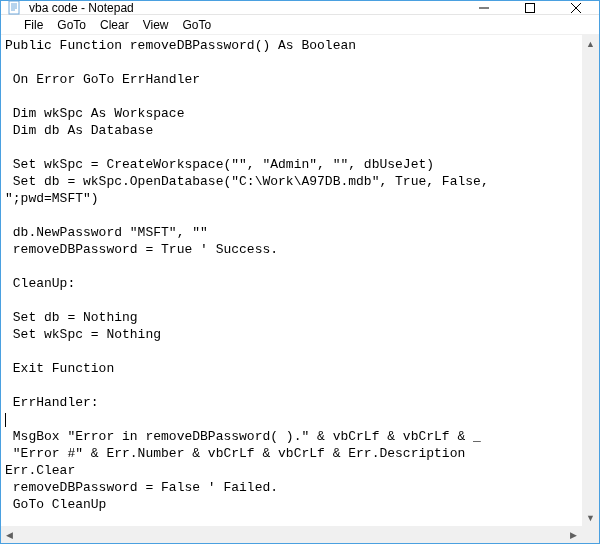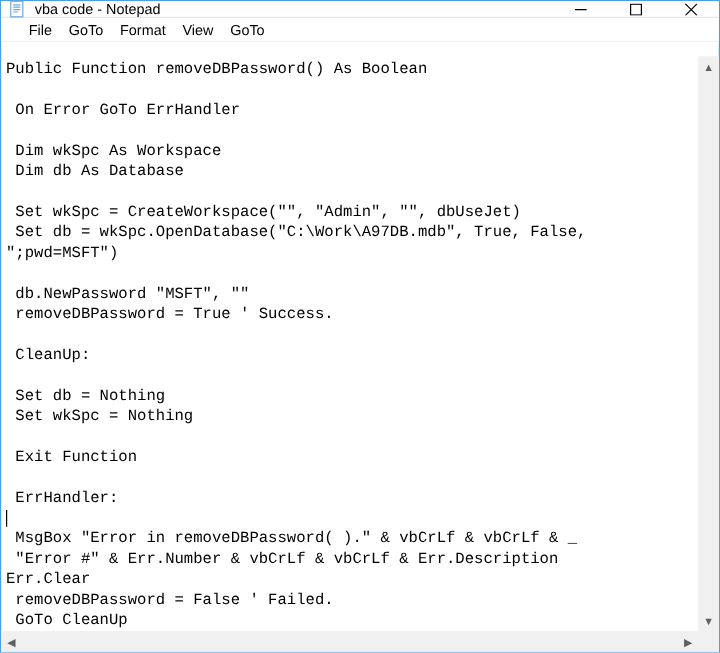--- a/index.html
+++ b/index.html
@@ -50,21 +50,20 @@
     border-bottom: 1px solid #f0f0f0;
   }
   .menuitem {
     padding: 2px 7px;
   }
   .client {
     flex: 1;
     position: relative;
     display: flex;
     min-height: 0;
-    margin-top: 12px;
   }
   .editor {
     flex: 1;
     padding: 2px 4px 2px 4px;
     font-family: Consolas, "Courier New", monospace;
     font-size: 13px;
     line-height: 17px;
     white-space: pre;
     color: #000;
     overflow: hidden;
@@ -128,21 +127,21 @@
       <svg width="10" height="10" viewBox="0 0 10 10">
           <line x1="0" y1="0" x2="10" y2="10" stroke="currentColor" stroke-width="1"></line>
           <line x1="10" y1="0" x2="0" y2="10" stroke="currentColor" stroke-width="1"></line>
         </svg>
     </div>
   </div>
 
   <div class="menubar">
     <div class="menuitem">File</div>
     <div class="menuitem">GoTo</div>
-    <div class="menuitem">Format</div>
+    <div class="menuitem">Clear</div>
     <div class="menuitem">View</div>
     <div class="menuitem">GoTo</div>
   </div>
 
   <div class="client">
     <div class="editor" id="editor"><div>Public Function removeDBPassword() As Boolean</div><div style="height: 17px;"></div><div> On Error GoTo ErrHandler</div><div style="height: 17px;"></div><div> Dim wkSpc As Workspace</div><div> Dim db As Database</div><div style="height: 17px;"></div><div> Set wkSpc = CreateWorkspace("", "Admin", "", dbUseJet)</div><div> Set db = wkSpc.OpenDatabase("C:\Work\A97DB.mdb", True, False,</div><div>";pwd=MSFT")</div><div style="height: 17px;"></div><div> db.NewPassword "MSFT", ""</div><div> removeDBPassword = True ' Success.</div><div style="height: 17px;"></div><div> CleanUp:</div><div style="height: 17px;"></div><div> Set db = Nothing</div><div> Set wkSpc = Nothing</div><div style="height: 17px;"></div><div> Exit Function</div><div style="height: 17px;"></div><div> ErrHandler:</div><div><span class="caret"></span></div><div> MsgBox "Error in removeDBPassword( )." &amp; vbCrLf &amp; vbCrLf &amp; _</div><div> "Error #" &amp; Err.Number &amp; vbCrLf &amp; vbCrLf &amp; Err.Description</div><div>Err.Clear</div><div> removeDBPassword = False ' Failed.</div><div> GoTo CleanUp</div></div>
     <div class="vscroll">
       <div class="arrow">▲</div>
       <div class="track"></div>
       <div class="arrow">▼</div>

